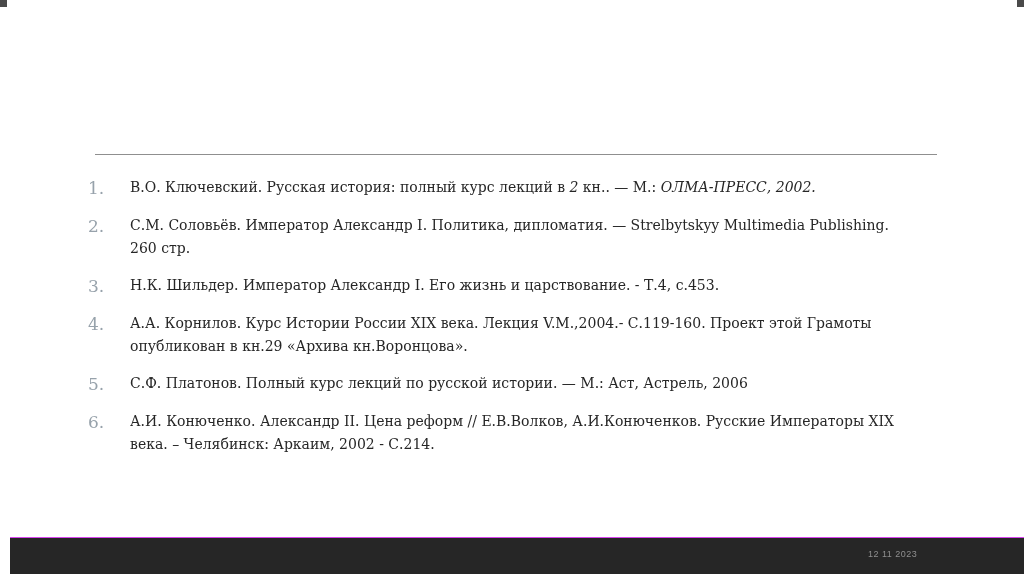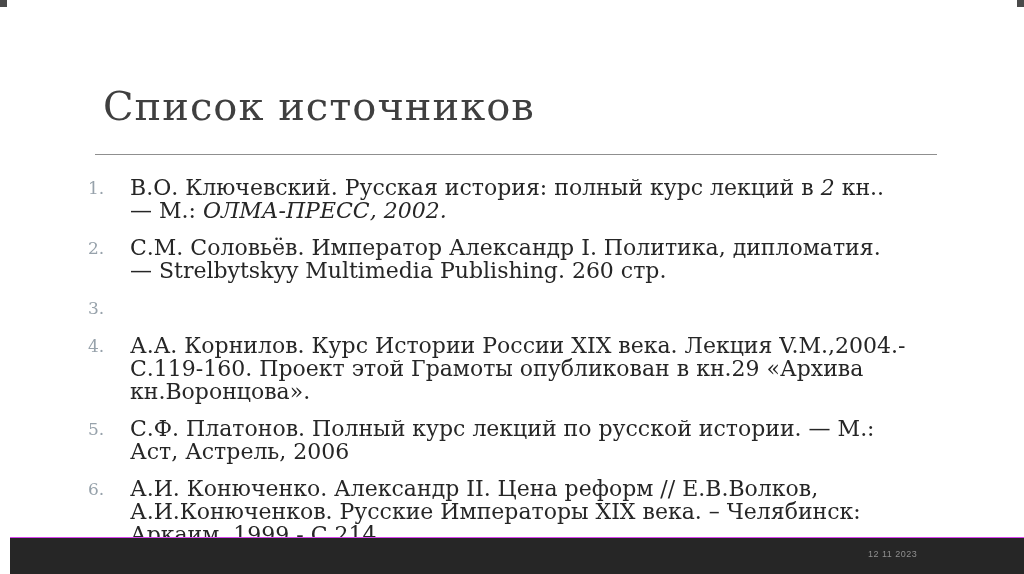--- a/index.html
+++ b/index.html
@@ -56,21 +56,21 @@
     text-align: left;
     font-size: 17px;
     line-height: 23px;
     color: #97a2ab;
     padding-top: 1px;
   }
   .source-text {
     flex: 0 0 auto;
     width: 778px;
     margin-left: 16px;
-    font-size: 22px;
+    font-size: 14px;
     line-height: 23px;
     color: #262626;
   }
   .source-text .it { font-style: italic; }
   .footer-bar {
     position: absolute;
     left: 0;
     bottom: 0;
     width: 100%;
     height: 37px;
@@ -89,45 +89,45 @@
     font-family: "Liberation Sans", sans-serif;
   }
 </style>
 </head>
 <body>
 
 <div class="slide">
   <div class="corner tl"></div>
   <div class="corner tr"></div>
 
-  <h1 class="slide-title">Список источников</h1>
   <hr class="title-rule">
 
   <div class="sources" id="source-list">
       <div class="source-item">
         <span class="source-number">1.</span>
         <span class="source-text"><span>В.О. Ключевский. Русская история: полный курс лекций в </span><span class="it">2</span><span> кн.. — М.: </span><span class="it">ОЛМА-ПРЕСС, 2002.</span></span>
       </div>
       <div class="source-item">
         <span class="source-number">2.</span>
         <span class="source-text"><span>С.М. Соловьёв. Император Александр I. Политика, дипломатия. — Strelbytskyy Multimedia Publishing. 260 стр.</span></span>
       </div>
       <div class="source-item">
         <span class="source-number">3.</span>
+        <span class="source-text"><span>Н.К. Шильдер. Император Александр I. Его жизнь и царствование. - Т.4, с.453.</span></span>
       </div>
       <div class="source-item">
         <span class="source-number">4.</span>
         <span class="source-text"><span>А.А. Корнилов. Курс Истории России XIX века. Лекция V.М.,2004.- С.119-160. Проект этой Грамоты опубликован в кн.29 «Архива кн.Воронцова».</span></span>
       </div>
       <div class="source-item">
         <span class="source-number">5.</span>
         <span class="source-text"><span>С.Ф. Платонов. Полный курс лекций по русской истории. — М.: Аст, Астрель, 2006</span></span>
       </div>
       <div class="source-item">
         <span class="source-number">6.</span>
-        <span class="source-text"><span>А.И. Конюченко. Александр II. Цена реформ // Е.В.Волков, А.И.Конюченков. Русские Императоры XIX века. – Челябинск: Аркаим, 1999 - С.214.</span></span>
+        <span class="source-text"><span>А.И. Конюченко. Александр II. Цена реформ // Е.В.Волков, А.И.Конюченков. Русские Императоры XIX века. – Челябинск: Аркаим, 2002 - С.214.</span></span>
       </div>
     </div>
 
   <div class="footer-bar">
     <span class="footer-date">12 11 2023</span>
   </div>
 </div>
 
 </body></html>

